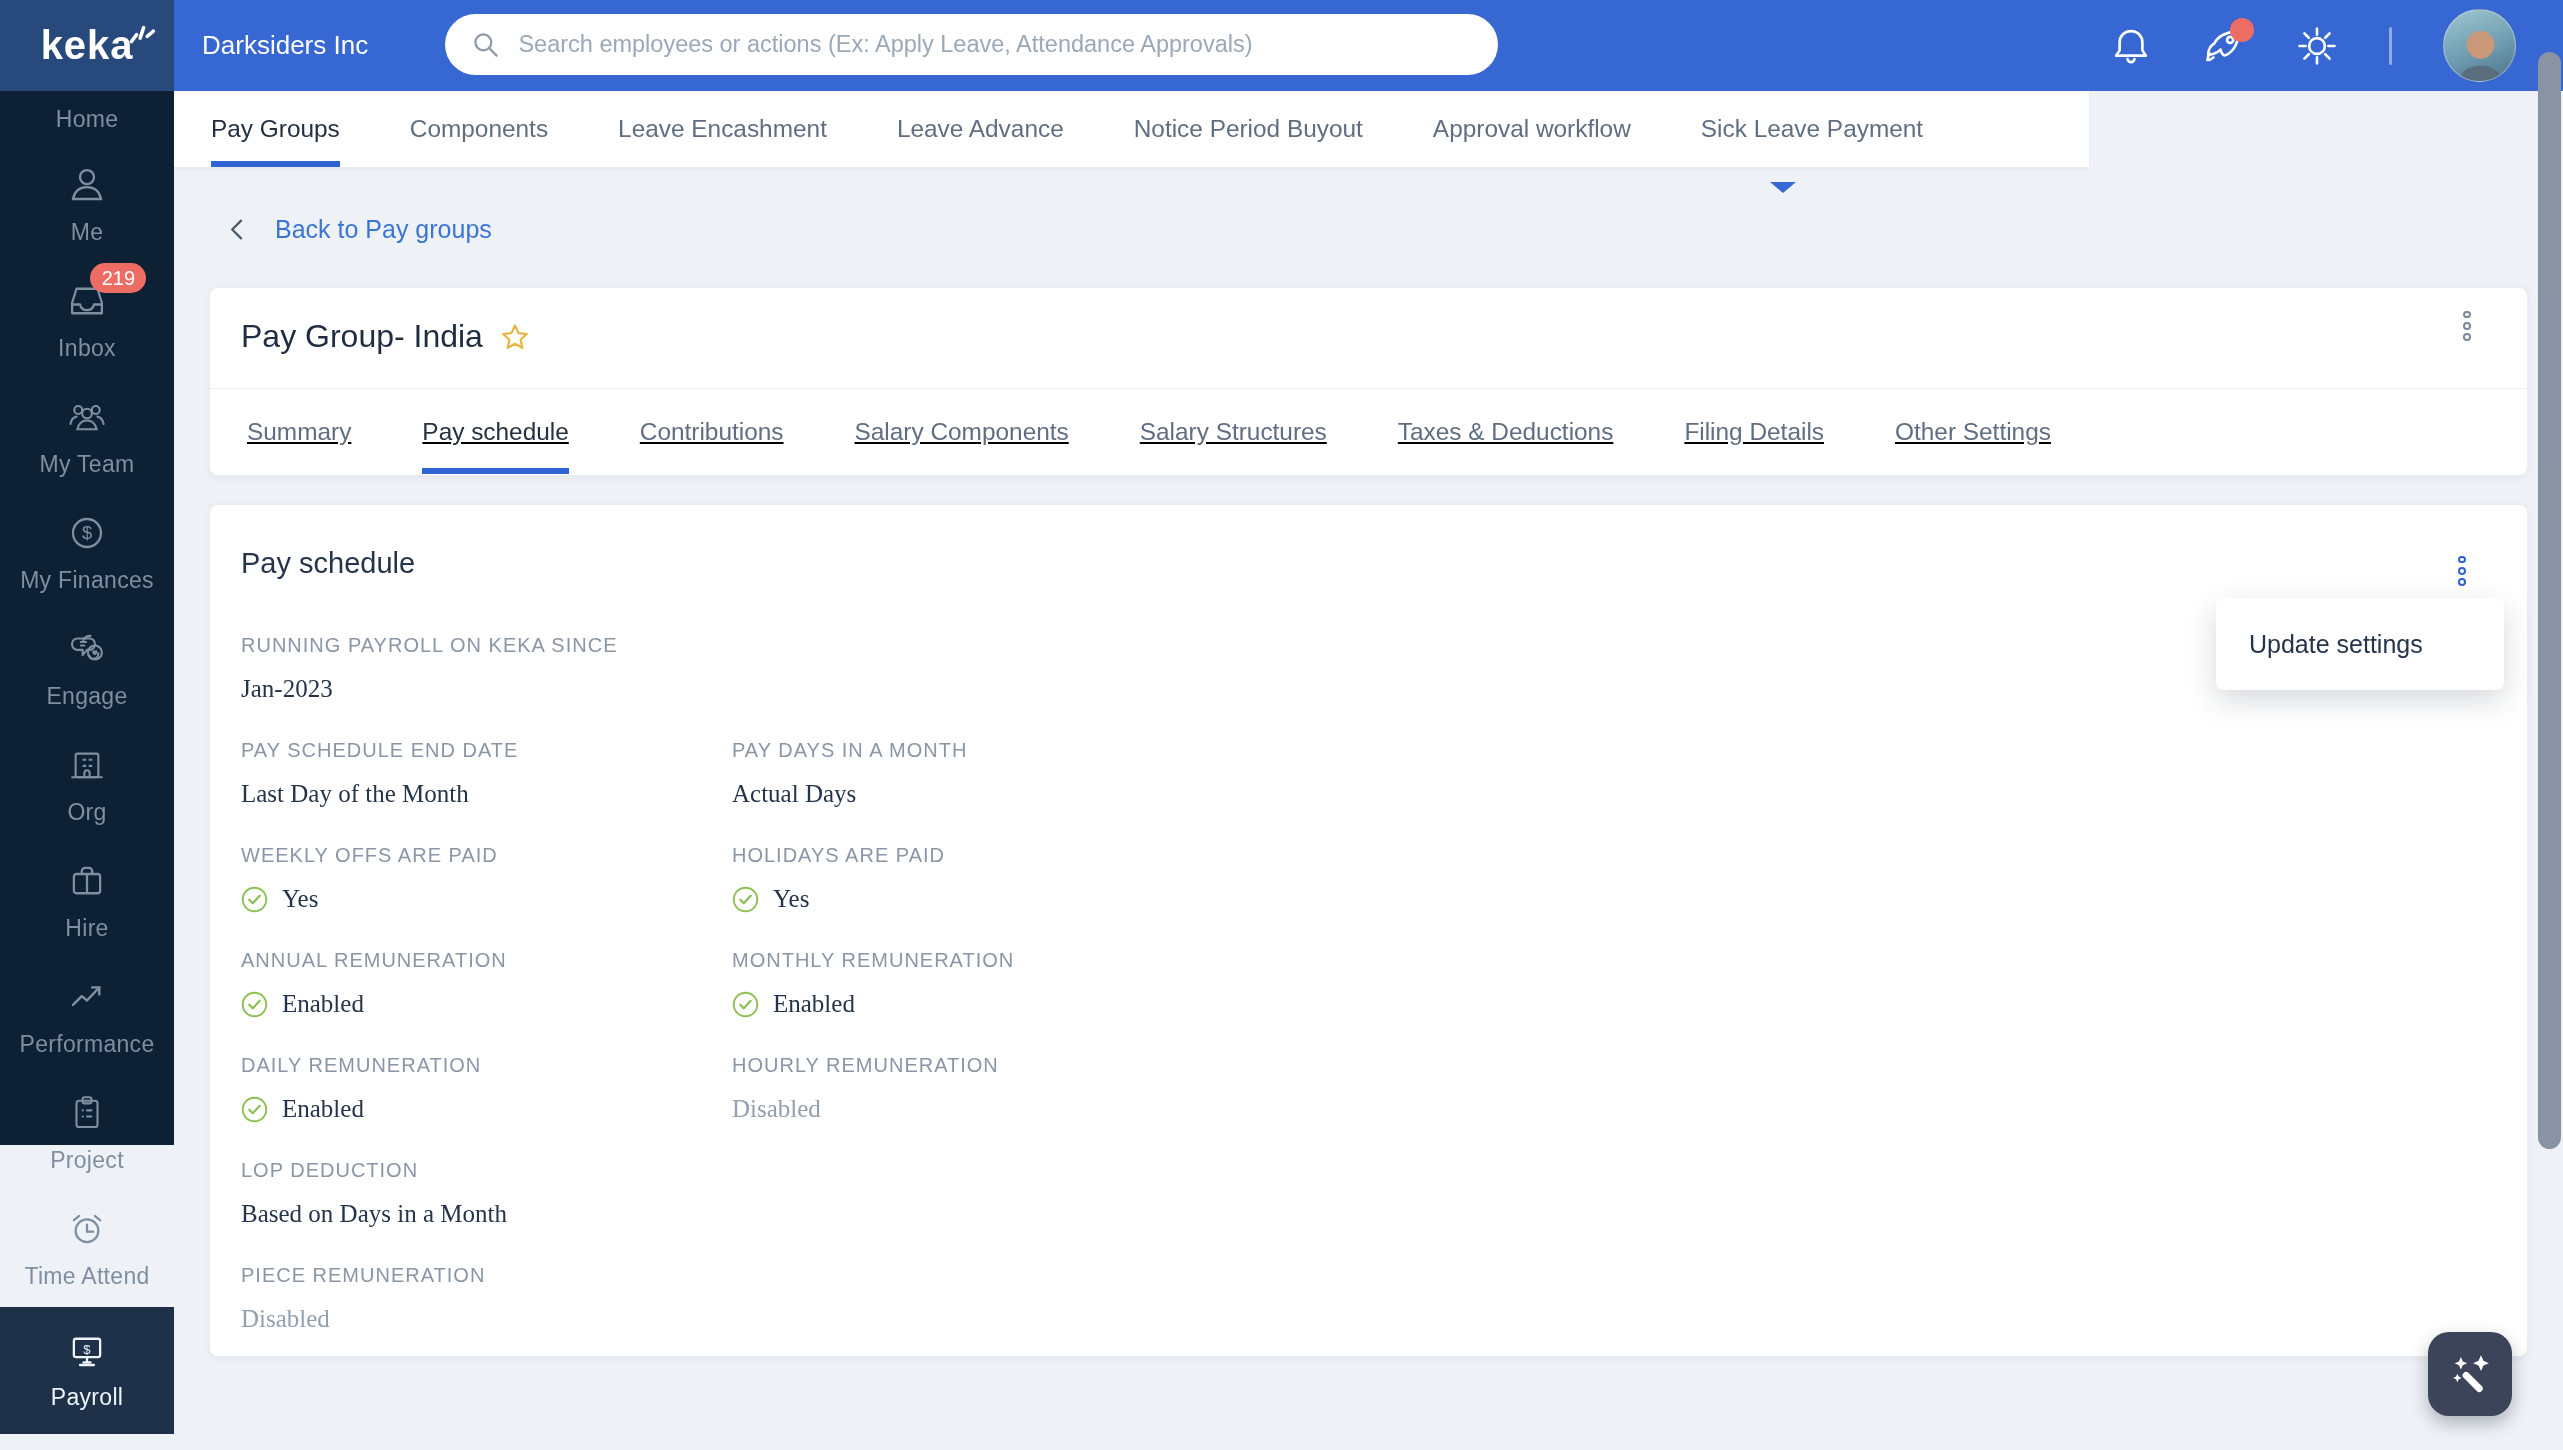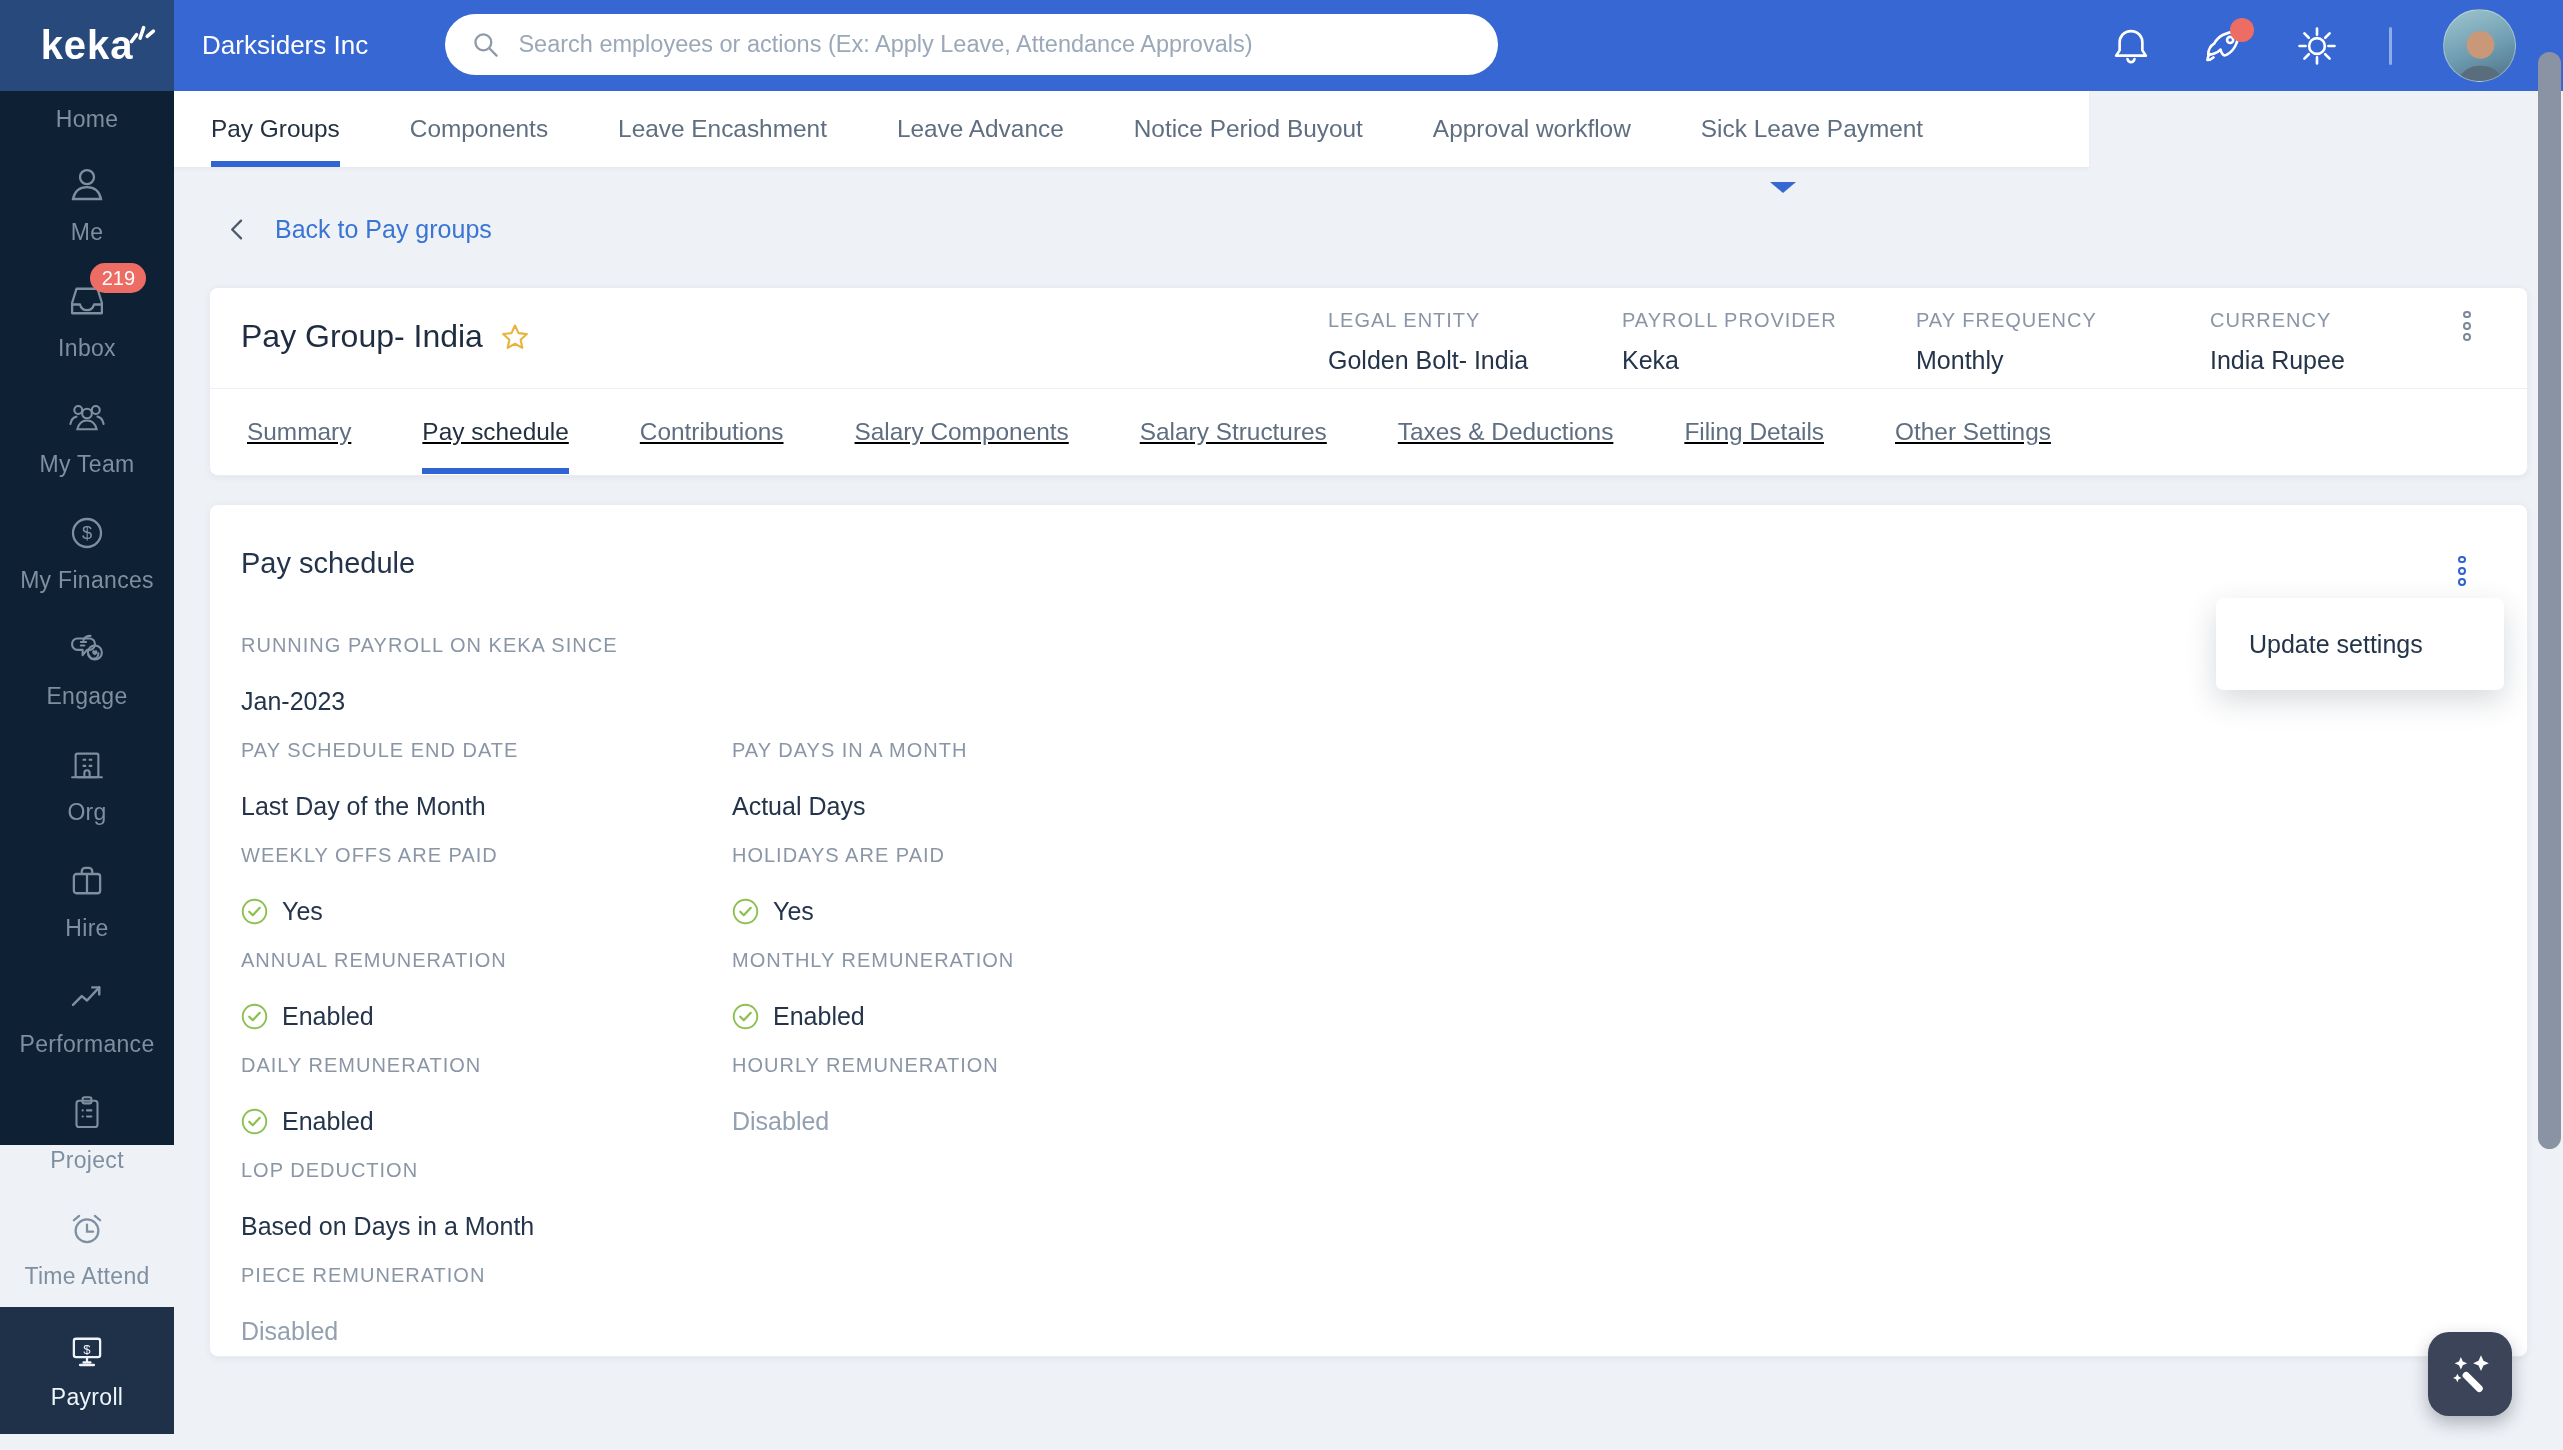--- a/index.html
+++ b/index.html
@@ -67,21 +67,21 @@
   .pg-tabs { height:85px; display:flex; align-items:stretch; padding-left:37px;text-decoration:underline; }
   .gtab { font-size:24.4px; color:#5f6e80; margin-right:71px; display:flex; align-items:center; position:relative; cursor:pointer; white-space:nowrap; }
   .gtab.active { color:#22303f; font-weight:500; }
   .gtab.active::after { content:""; position:absolute; left:0; right:0; bottom:0; height:6.1px; background:#3064d2; }
 
   .card-schedule { top:413px; height:853px; }
   .ps-heading { position:absolute; left:31px; top:42px; font-size:29px; color:#24344a; font-weight:500; }
   .ps-rows { position:absolute; left:31px; top:129px; right:52px; }
   .ps-row { display:grid; grid-template-columns:491px auto; height:105px; }
   .ps-label { font-size:20px; color:#8a96a6; letter-spacing:1px; }
-  .ps-value { font-size:25px; color:#24344a; margin-top:30px; display:flex; align-items:center; gap:14px; }
+  .ps-value { font-size:25px; color:#24344a; margin-top:18px; display:flex; align-items:center; gap:14px;font-family:Liberation Serif, serif; }
   .ps-value.muted { color:#93a0b0; }
   .check svg { width:27px; height:27px; display:block; }
 
   .popup { position:absolute; left:2042px; top:507px; width:288px; height:92px; background:#fff; border-radius:7px; box-shadow:0 10.5px 30px rgba(30,45,65,.18); display:flex; flex-direction:column; justify-content:center; z-index:6; }
   .popup .menu-item { font-size:25px; color:#24344a; padding-left:33px; cursor:pointer; }
 
   .fab { position:absolute; left:2254px; top:1241px; width:84px; height:84px; border-radius:21px; background:#3b4458; display:flex; align-items:center; justify-content:center; box-shadow:0 7px 17.4px rgba(20,30,48,.3); cursor:pointer; z-index:6; }
   .fab svg { width:49px; height:49px; }
 
   .scroll-thumb { position:absolute; right:1.7px; top:52px; width:23px; height:1097px; background:#8a93a3; border-radius:12.2px; z-index:10; cursor:pointer; }
@@ -283,38 +283,20 @@
     </div>
 
     <div class="card card-group">
       <div class="pg-head">
         <div class="pg-title">
           <span>Pay Group- India</span>
           <svg viewBox="0 0 34 34" fill="none" stroke="#e8b43c" stroke-width="2.4" stroke-linejoin="round">
             <path d="M17 4l4 8.6 9.4 1.1-7 6.4 1.9 9.3L17 24.7 8.7 29.4l1.9-9.3-7-6.4L13 12.6z"></path>
           </svg>
         </div>
-        <div class="pg-meta" id="pg-meta">
-            <div class="meta-col">
-              <div class="meta-label">LEGAL ENTITY</div>
-              <div class="meta-value">Golden Bolt- India</div>
-            </div>
-            <div class="meta-col">
-              <div class="meta-label">PAYROLL PROVIDER</div>
-              <div class="meta-value">Keka</div>
-            </div>
-            <div class="meta-col">
-              <div class="meta-label">PAY FREQUENCY</div>
-              <div class="meta-value">Monthly</div>
-            </div>
-            <div class="meta-col">
-              <div class="meta-label">CURRENCY</div>
-              <div class="meta-value">India Rupee</div>
-            </div>
-          </div>
         <div class="kebab k1">
             <i></i>
             <i></i>
             <i></i>
           </div>
       </div>
       <div class="pg-tabs" id="pg-tabs">
           <div class="gtab">Summary</div>
           <div class="gtab active">Pay schedule</div>
           <div class="gtab">Contributions</div>

